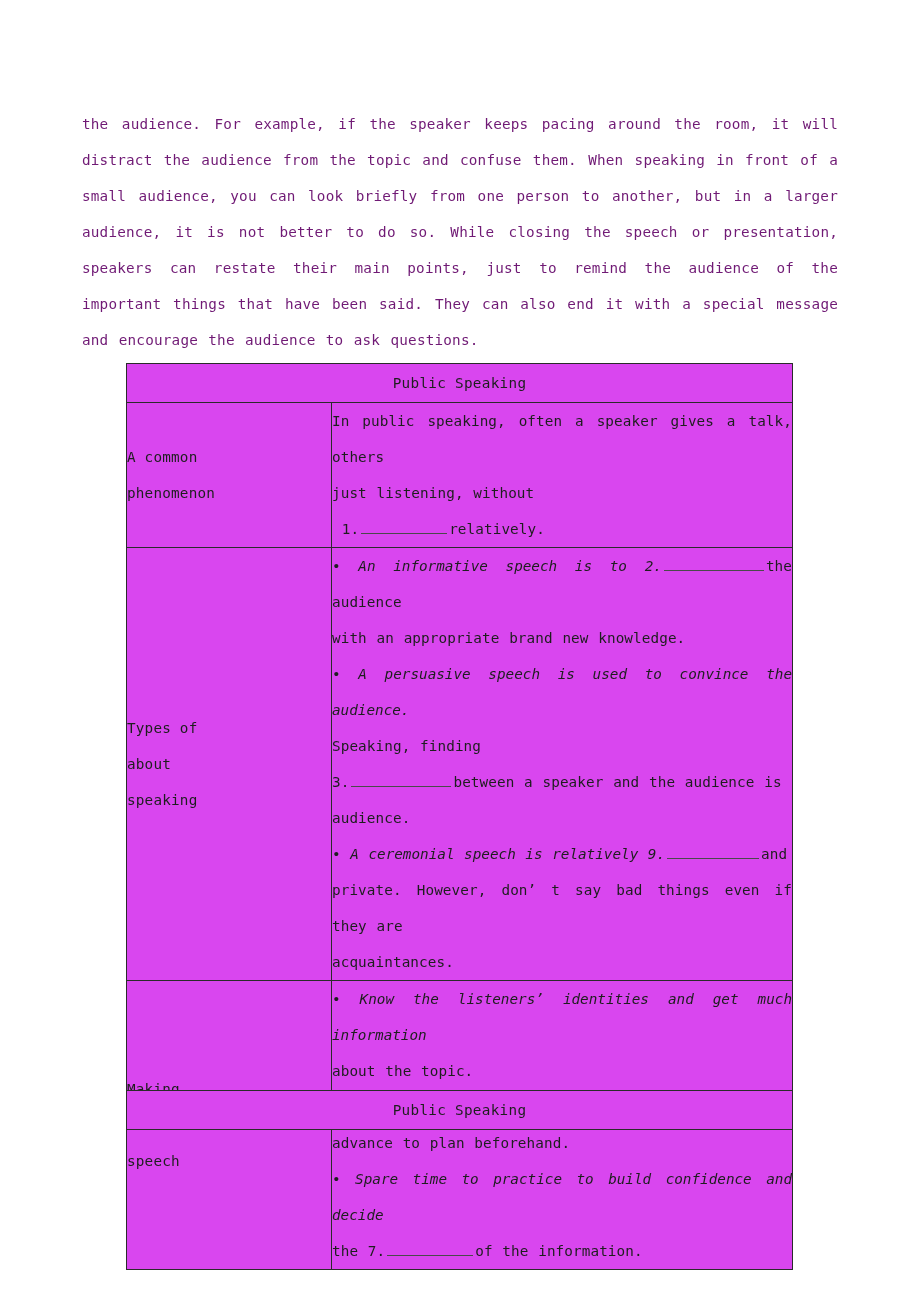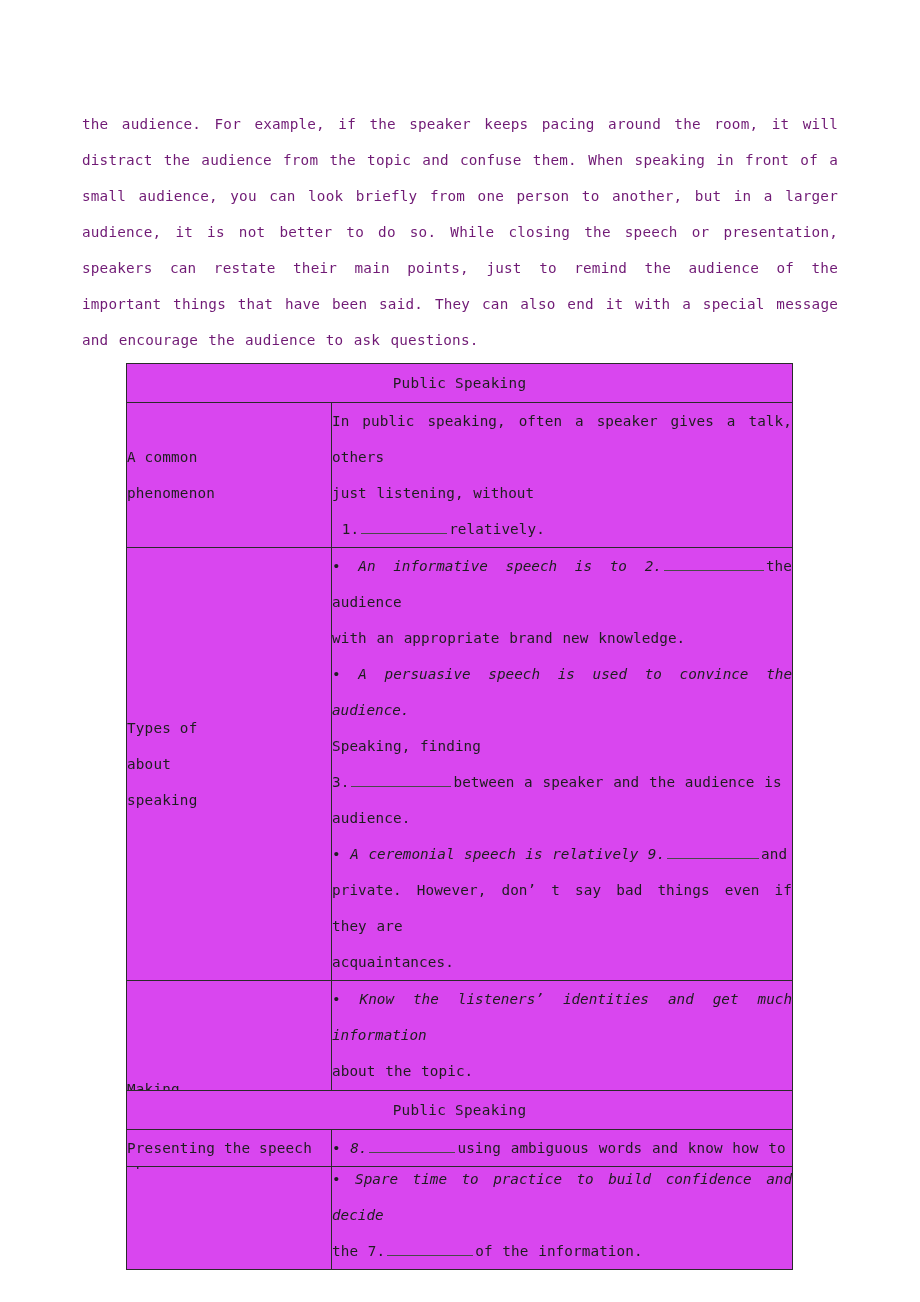--- a/index.html
+++ b/index.html
@@ -221,24 +221,16 @@
 
   <table class="tbl" id="table-cont">
     <colgroup>
       <col class="col-label">
       <col class="col-body">
     </colgroup>
     <tbody>
       <tr>
         <td class="cell-title" colspan="2">Public Speaking</td>
       </tr>
-      <tr>
-        <td class="cell-label">Presenting the speech</td>
-        <td class="cell-body">
-          <div class="line-row">
-            <span class="bullet">• 8.</span><span class="blank blank-w8"></span><span>using ambiguous words and know how to</span>
-          </div>
-        </td>
-      </tr>
     </tbody>
   </table>
 
 </div>
 
 </body></html>

